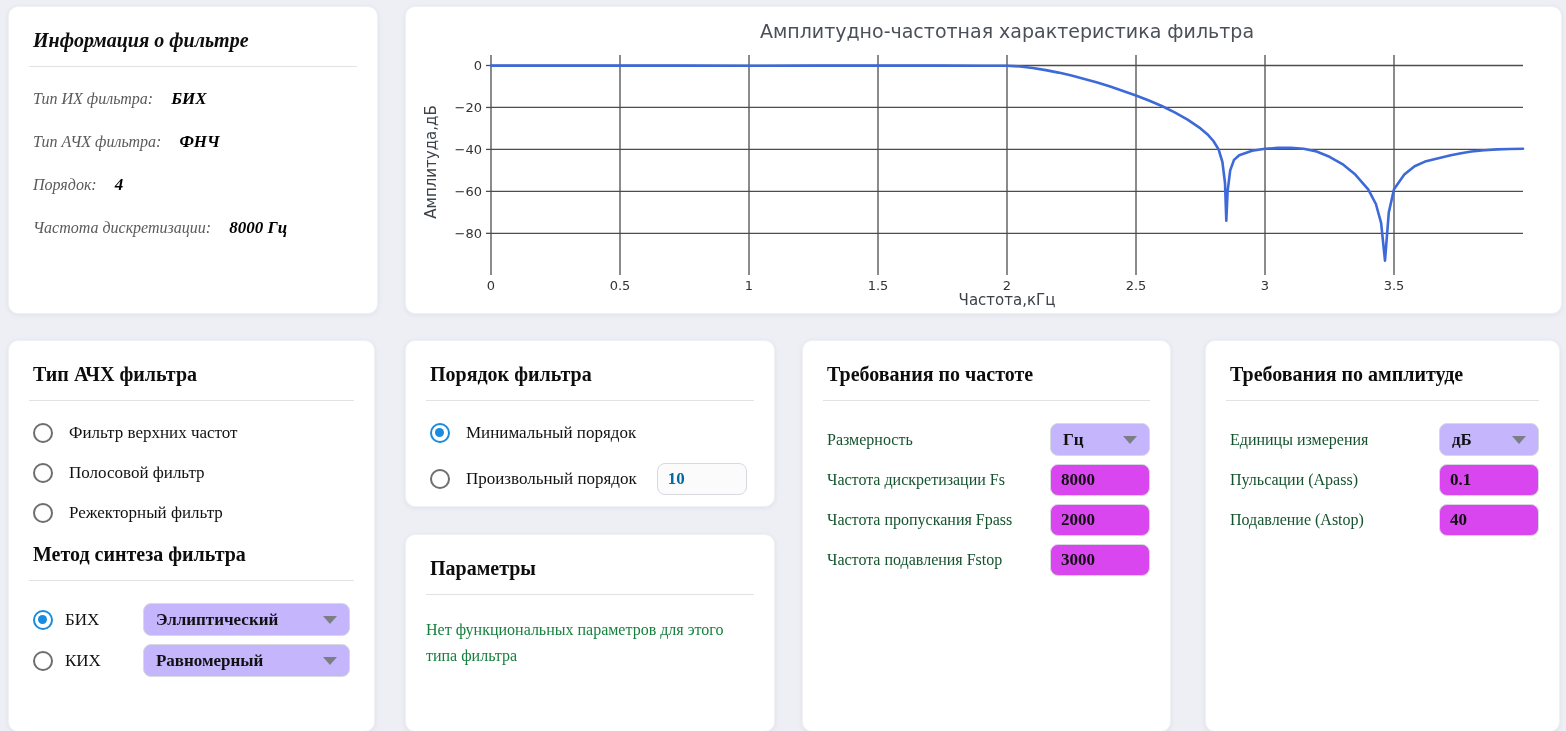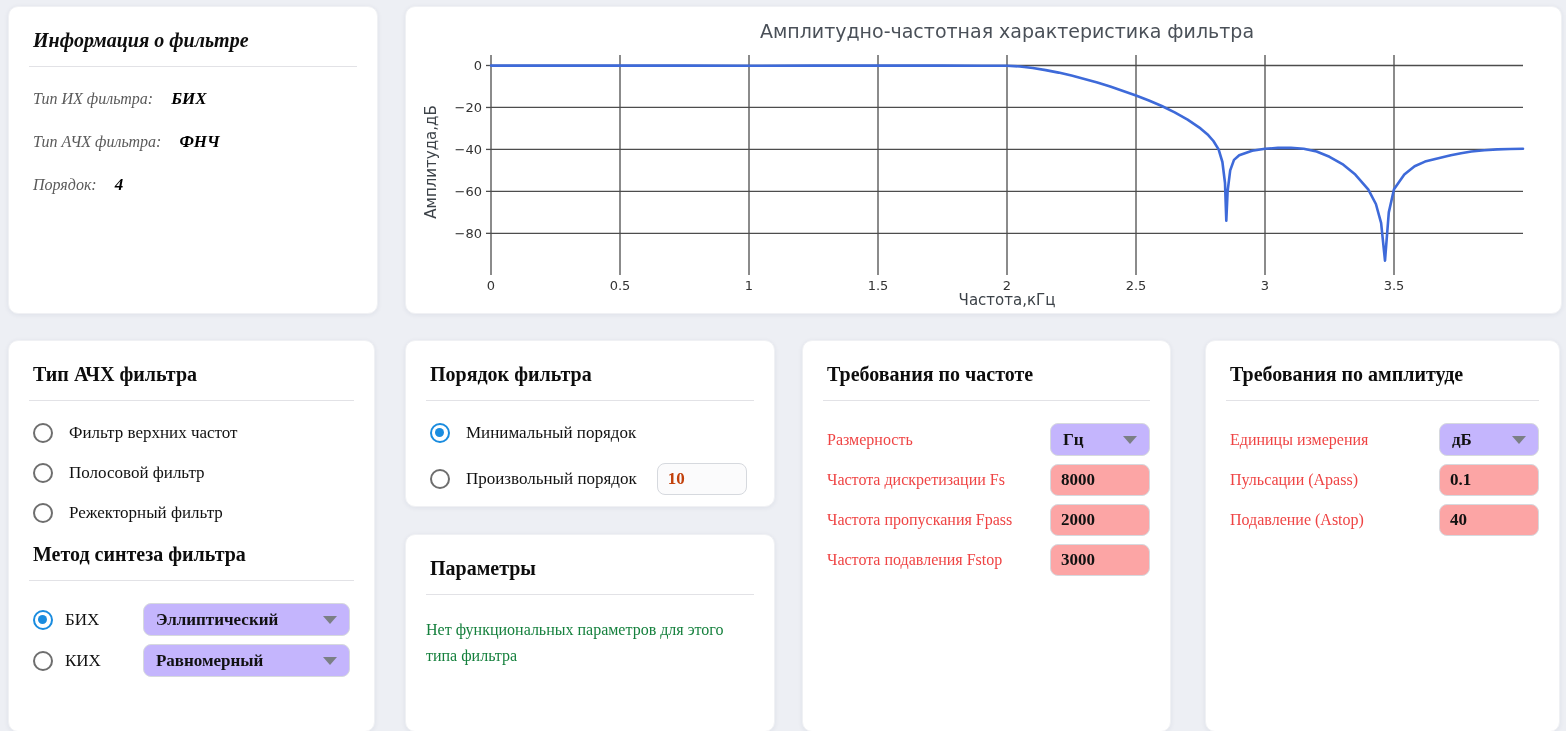--- a/index.html
+++ b/index.html
@@ -23,61 +23,65 @@
   .radio.checked{border-color:#1a8cdf;}
   .radio.checked::after{content:"";position:absolute;left:3px;top:3px;width:9px;height:9px;
     border-radius:50%;background:#1a8cdf;}
   .radio-label{margin-left:16px;font-size:17px;color:#111;}
   
   .select{height:33px;background:#c4b5fd;border:1px solid #d6d9de;border-radius:8px;
     display:flex;align-items:center;box-sizing:border-box;padding:0 12px;cursor:pointer;}
   .select .select-value{font-weight:bold;font-size:17px;color:#111;flex:1;}
   .caret{width:0;height:0;border-left:7px solid transparent;border-right:7px solid transparent;
     border-top:8px solid #7b7f85;flex:0 0 auto;}
-  .text-input{height:32px;background:#fca5a5;border:1px solid #d6d9de;border-radius:8px;
+  .text-input{height:32px;background:#d946ef;border:1px solid #d6d9de;border-radius:8px;
     box-sizing:border-box;padding:0 10px;font-family:"Liberation Serif","DejaVu Serif",serif;
     font-weight:bold;font-size:17px;color:#111;outline:none;}
-  .text-input.disabled{color:#c2410c;background:#fbfbfc;}
+  .text-input.disabled{color:#0369a1;background:#fbfbfc;}
   
   #type-card{left:8px;top:340px;width:367px;height:392px;}
   #type-card .section-title{margin:14px 0 14px 4px;font-size:20px;font-weight:bold;color:#0d0d0d;}
   .method-row{display:flex;align-items:center;margin:0 4px 8px 4px;}
   .method-row .radio-label{width:54px;margin-left:12px;}
   .method-row .select{width:222px;margin-left:28px;}
   
   #order-card{left:405px;top:340px;width:370px;height:167px;}
   #order-card .order-input{width:90px;margin-left:20px;}
   #order-card .radio-row.with-input{margin-bottom:12px;}
   
   #params-card{left:405px;top:534px;width:370px;height:198px;}
   .params-msg{margin:2px 0;font-size:16px;color:#15803d;line-height:26px;max-width:330px;}
   
   #freq-card{left:802px;top:340px;width:369px;height:392px;}
   #amp-card{left:1205px;top:340px;width:355px;height:392px;}
   .field-row{display:flex;align-items:center;margin:0 0 8px 4px;}
-  .field-row .field-label{flex:1;font-size:16px;color:#ef4444;}
+  .field-row .field-label{flex:1;font-size:16px;color:#14532d;}
   .field-row .select,.field-row .text-input{width:100px;flex:0 0 auto;}
 </style>
 </head>
 <body>
 
 <section class="card" id="info-card">
   <h2>Информация о фильтре</h2>
   <hr class="divider">
   <div class="info-row">
     <span class="lbl">Тип ИХ фильтра:</span>
     <span class="val">БИХ</span>
   </div>
   <div class="info-row">
     <span class="lbl">Тип АЧХ фильтра:</span>
     <span class="val">ФНЧ</span>
   </div>
   <div class="info-row">
     <span class="lbl">Порядок:</span>
     <span class="val">4</span>
+  </div>
+  <div class="info-row">
+    <span class="lbl">Частота дискретизации:</span>
+    <span class="val">8000 Гц</span>
   </div>
 </section>
 
 <section class="card" id="chart-card">
   <svg id="chart-svg" width="1157" height="308" viewBox="0 0 1157 308">
       <line x1="85" x2="1117" y1="58.490196078431374" y2="58.490196078431374" stroke="#4d4d4d" stroke-width="1.3"></line>
       <line x1="80" x2="85" y1="58.490196078431374" y2="58.490196078431374" stroke="#4d4d4d" stroke-width="1.3"></line>
       <text x="76" y="62.990196078431374" text-anchor="end" font-size="13" fill="#333333">0</text>
       <line x1="85" x2="1117" y1="100.45098039215686" y2="100.45098039215686" stroke="#4d4d4d" stroke-width="1.3"></line>
       <line x1="80" x2="85" y1="100.45098039215686" y2="100.45098039215686" stroke="#4d4d4d" stroke-width="1.3"></line>

